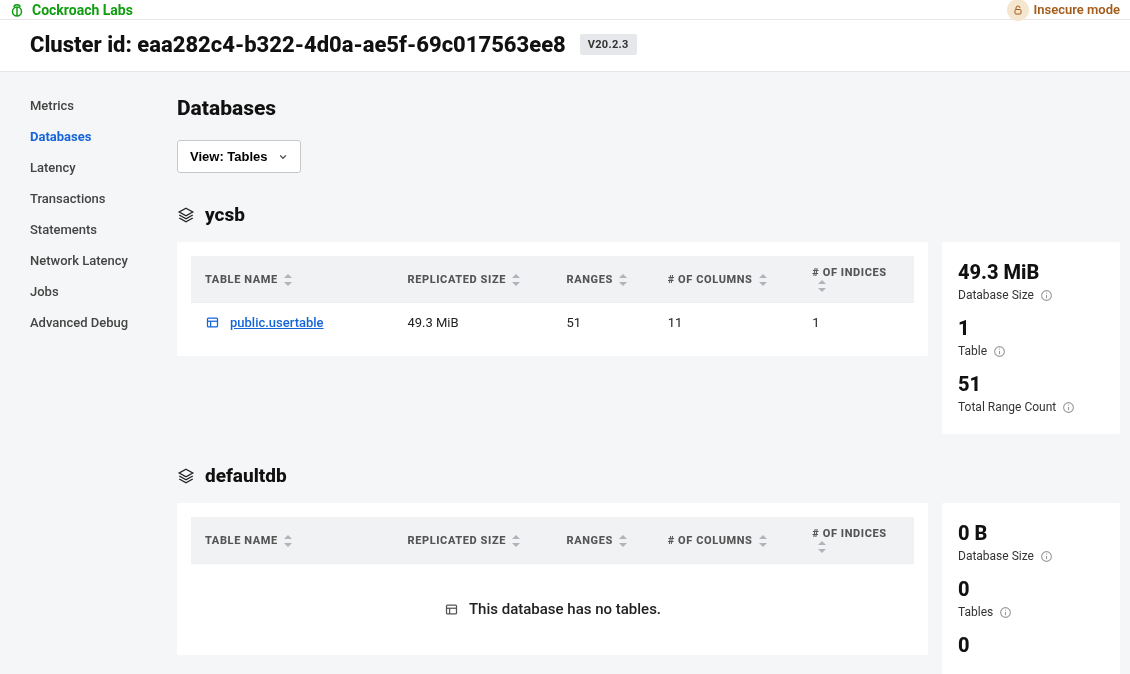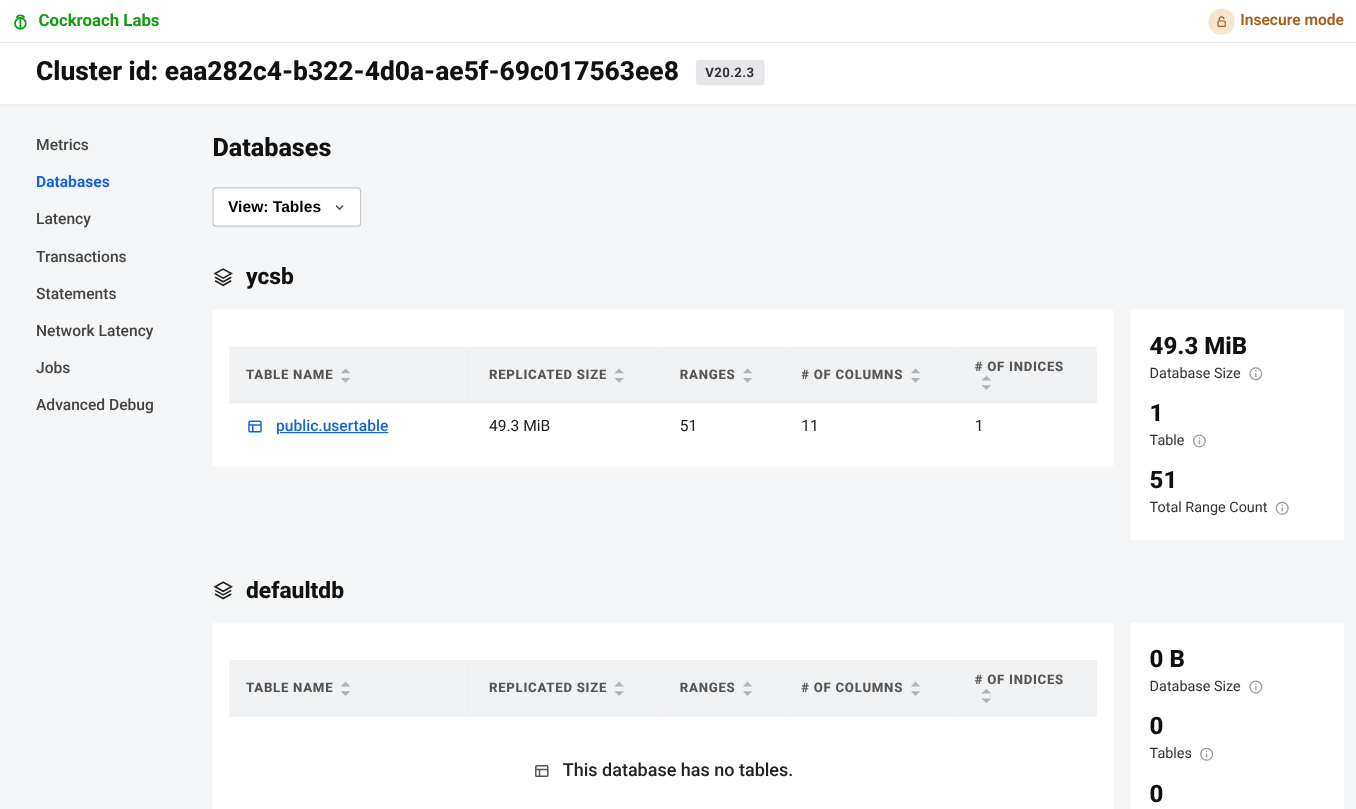--- a/index.html
+++ b/index.html
@@ -1,20 +1,20 @@
 <!DOCTYPE html>
 <html><head>
 <meta charset="utf-8">
 <style>
 * { box-sizing: border-box; margin: 0; padding: 0; }
 body { font-family: -apple-system, BlinkMacSystemFont, "Segoe UI", Roboto, Helvetica, Arial, sans-serif; background: #f5f6f7; color: #222; width: 1130px; }
 a { text-decoration: none; }
 
 
-.topbar { background: #fff; border-bottom: 1px solid #e6e6e6; height: 36px; display: flex; align-items: center; justify-content: space-between; padding: 0 10px 0 8px; }
+.topbar { background: #fff; border-bottom: 1px solid #e6e6e6; height: 20px; display: flex; align-items: center; justify-content: space-between; padding: 0 10px 0 8px; }
 .logo { display: flex; align-items: center; gap: 6px; }
 .logo-text { font-weight: 700; font-size: 14px; color: #109e10; }
 .insecure { display: flex; align-items: center; gap: 5px; }
 .insecure-badge { width: 22px; height: 22px; border-radius: 50%; background: #f5e6cf; display: flex; align-items: center; justify-content: center; }
 .insecure-text { color: #a35b1a; font-size: 13px; font-weight: 600; }
 
 
 .clusterbar { background: #fff; border-bottom: 1px solid #e6e6e6; padding: 12px 0 14px 30px; display: flex; align-items: center; gap: 14px; }
 .cluster-title { font-size: 22px; font-weight: 800; color: #111; }
 .version-badge { background: #e5e7ea; color: #333; font-size: 11px; font-weight: 700; padding: 4px 8px; border-radius: 2px; letter-spacing: 0.3px; }
@@ -31,21 +31,21 @@
 .view-btn { background: #fff; border: 1px solid #c6c9cc; border-radius: 3px; padding: 8px 12px; font-size: 13px; font-weight: 700; display: inline-flex; align-items: center; gap: 10px; cursor: pointer; }
 
 .db-section { margin-top: 30px; }
 .db-header { display: flex; align-items: center; gap: 10px; margin-bottom: 16px; }
 .db-name { font-size: 19px; font-weight: 800; color: #111; }
 
 .db-row { display: flex; gap: 14px; align-items: flex-start; }
 .table-card { background: #fff; flex: 1; padding: 14px; border-radius: 2px; }
 .stats-card { background: #fff; width: 178px; padding: 16px 16px 20px 16px; border-radius: 2px; }
 
-table { width: 100%; border-collapse: collapse; margin-top: 17px; }
+table { width: 100%; border-collapse: collapse; }
 thead tr { background: #f1f2f4; }
 th { text-align: left; font-size: 11px; font-weight: 800; letter-spacing: 0.6px; color: #555; padding: 10px 14px; text-transform: uppercase; }
 td { font-size: 13px; padding: 12px 14px; border-top: 1px solid #eceef0; }
 .tname { display: flex; align-items: center; gap: 10px; }
 .tname a { color: #1665d8; text-decoration: underline; font-weight: 500; }
 
 .empty-row td { text-align: center; padding: 36px 0 20px 0; font-size: 15px; color: #222; font-weight: 500;}
 .empty-inner { display: inline-flex; align-items: center; gap: 10px; }
 
 .stat-value { font-size: 20px; font-weight: 800; color: #111; margin-top: 2px; }

